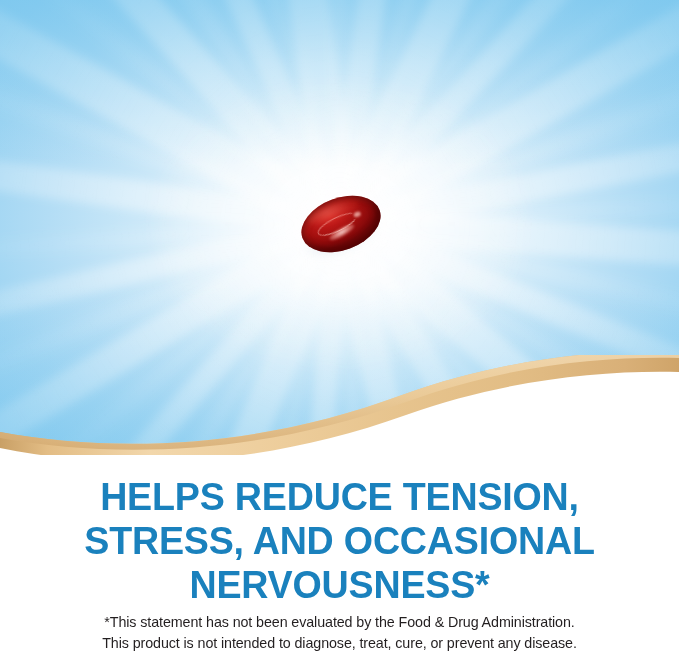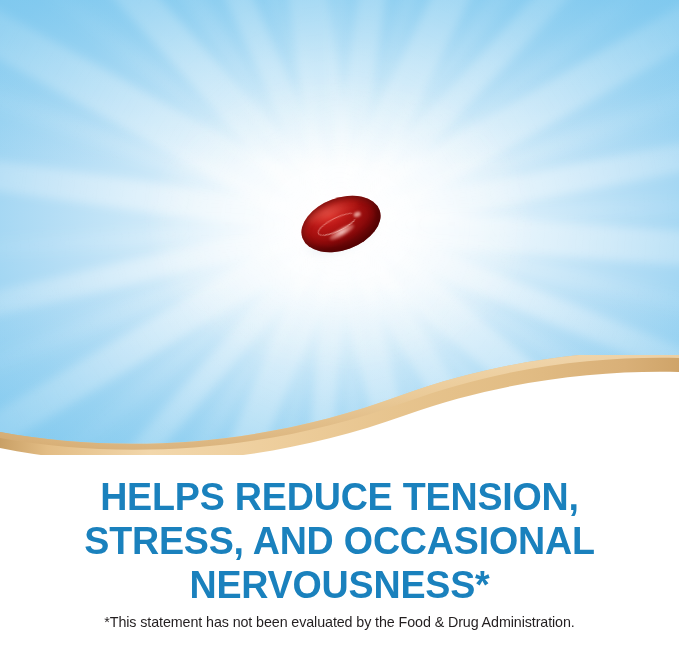--- a/index.html
+++ b/index.html
@@ -330,16 +330,17 @@
   <div id="content">
 
     <div id="headline">
       <span class="hl-line">HELPS REDUCE TENSION,</span>
       <span class="hl-line">STRESS, AND OCCASIONAL</span>
       <span class="hl-line">NERVOUSNESS*</span>
     </div>
 
     <div id="disclaimer">
       <span class="dc-line">*This statement has not been evaluated by the Food &amp; Drug Administration.</span>
+      <span class="dc-line">This product is not intended to diagnose, treat, cure, or prevent any disease.</span>
     </div>
 
   </div>
 </div>
 
 </body></html>

